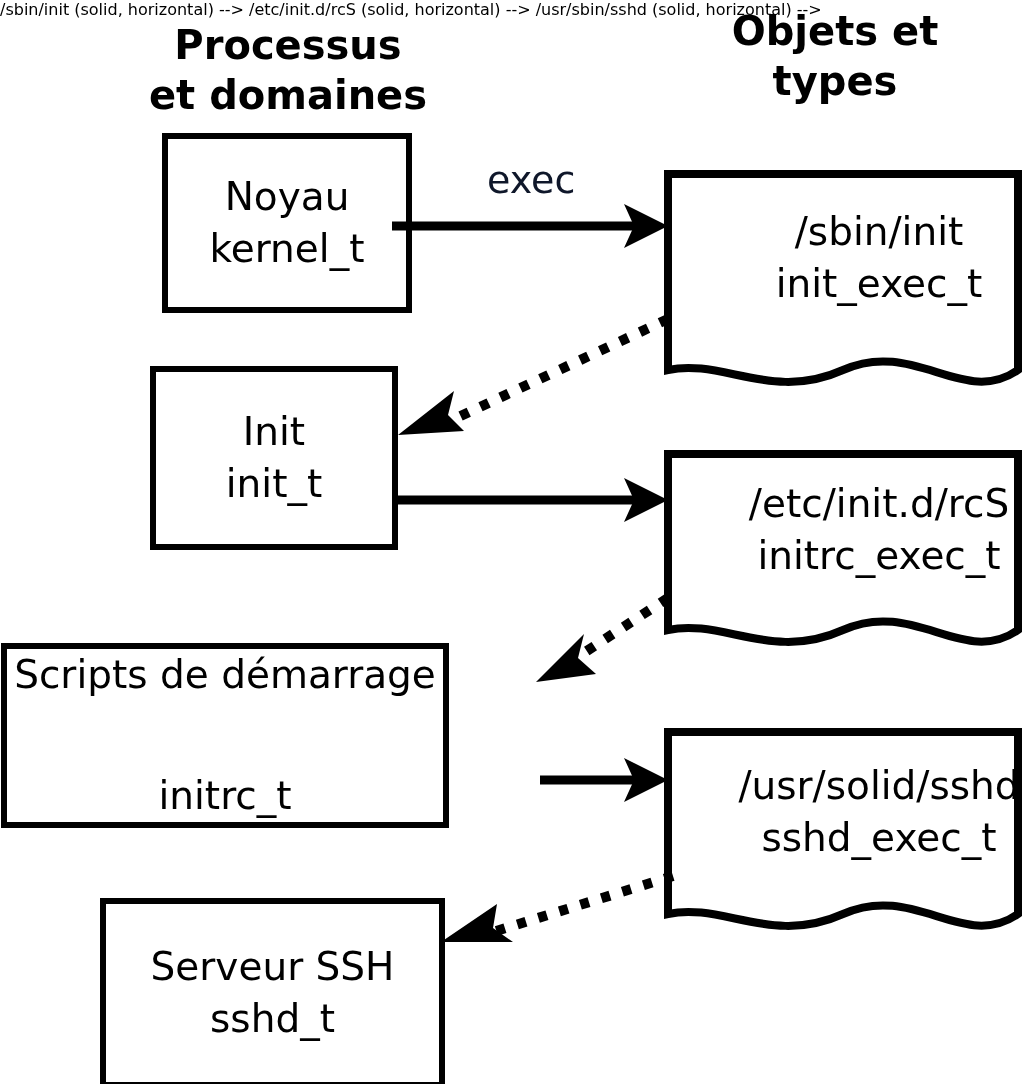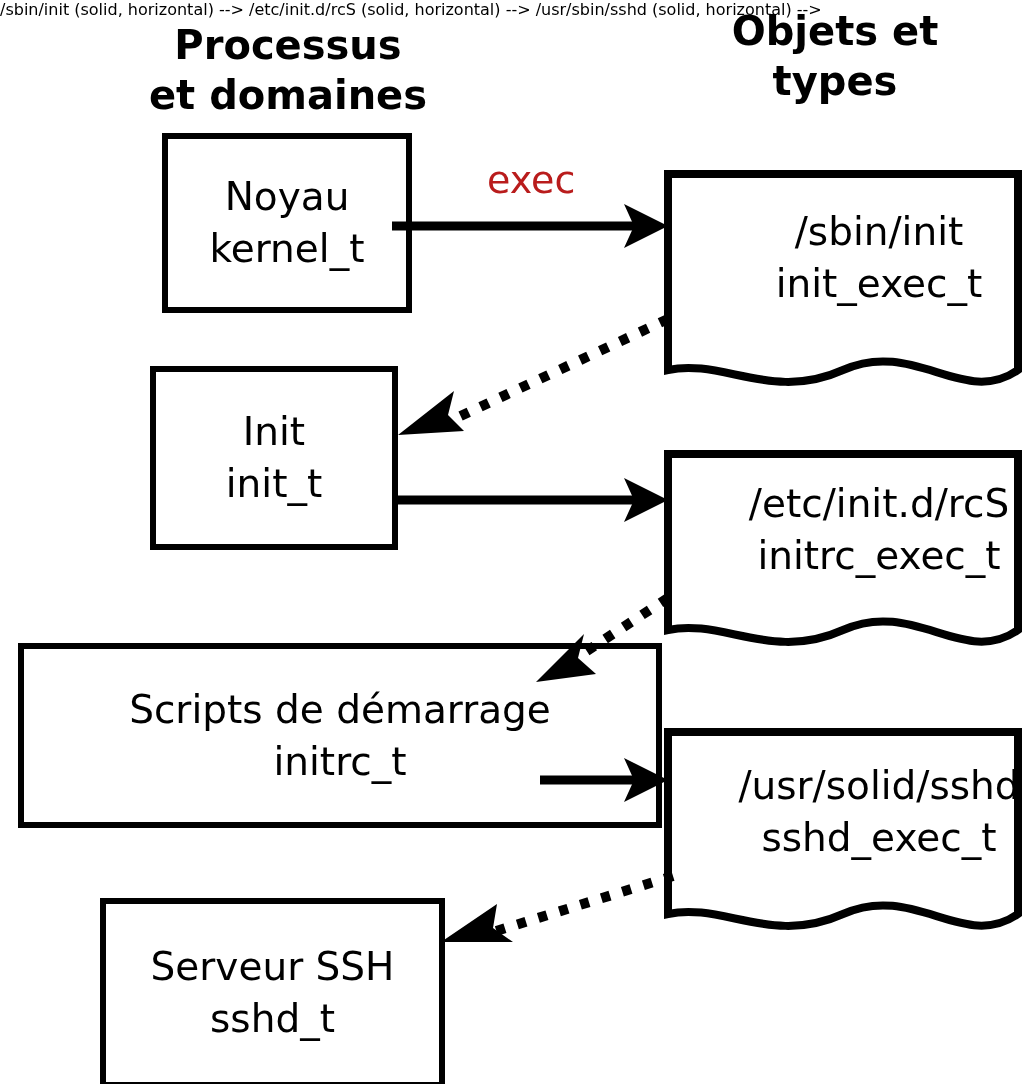--- a/index.html
+++ b/index.html
@@ -60,21 +60,21 @@
     pointer-events: none;
     padding-left: 36px;
   }
   .doc-text .l1, .doc-text .l2 { display: block; white-space: nowrap; }
 
   .edge { position: absolute; }
   .edge svg { display: block; overflow: visible; }
 
   .edge-label {
     position: absolute;
-    color: #b91c1c;
+    color: #0f172a;
     font-family: "DejaVu Sans", sans-serif;
     font-size: 38px;
     line-height: 40px;
     white-space: nowrap;
   }
 </style>
 </head>
 <body>
 
 <div id="stage">
@@ -90,21 +90,21 @@
   <div class="proc-box" id="box-kernel" style="left:148px; top:133px; width:250px; height:180px;margin-left:14px;">
     <span class="l1">Noyau</span>
     <span class="l2">kernel_t</span>
   </div>
 
   <div class="proc-box" id="box-init" style="left:150px; top:366px; width:248px; height:184px;">
     <span class="l1">Init</span>
     <span class="l2">init_t</span>
   </div>
 
-  <div class="proc-box" id="box-initrc" style="left:18px; top:643px; width:644px; height:185px;">
+  <div class="proc-box" id="box-initrc" style="left:1px; top:643px; width:448px; height:185px;justify-content:space-between;">
     <span class="l1">Scripts de démarrage</span>
     <span class="l2">initrc_t</span>
   </div>
 
   <div class="proc-box" id="box-sshd" style="left:100px; top:898px; width:345px; height:190px;">
     <span class="l1">Serveur SSH</span>
     <span class="l2">sshd_t</span>
   </div>
 
   

